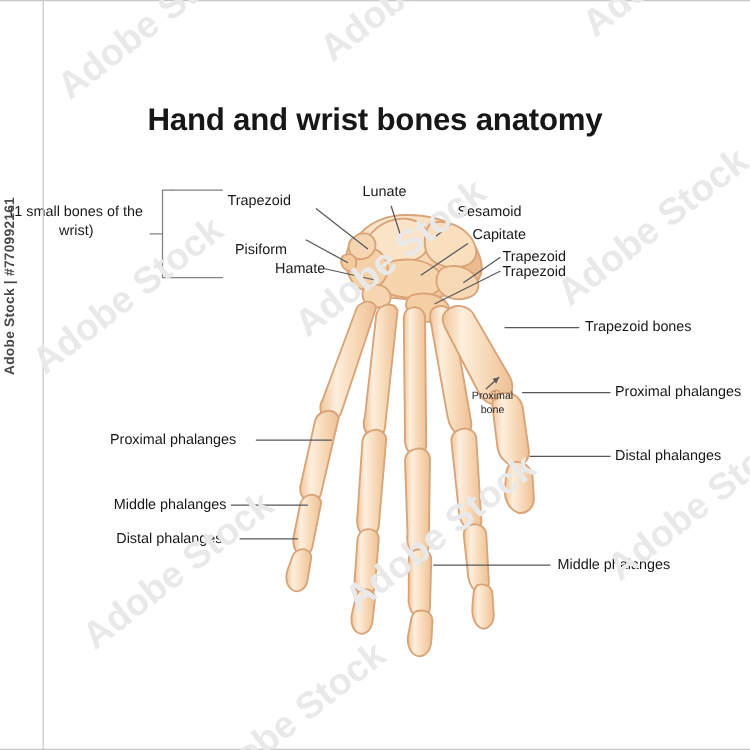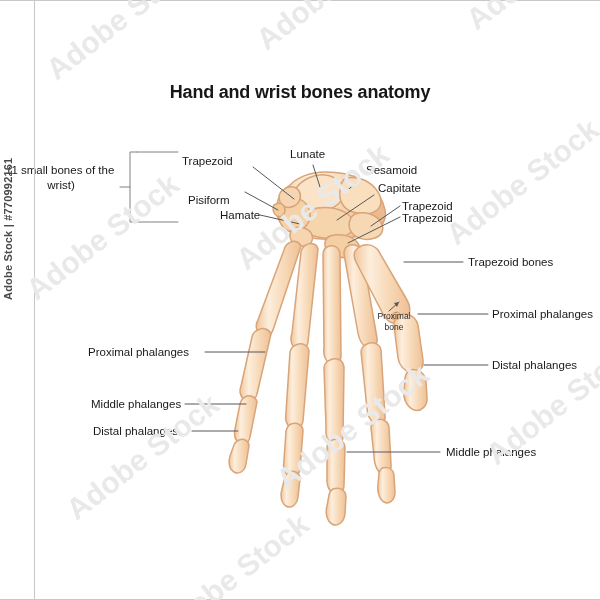--- a/index.html
+++ b/index.html
@@ -27,21 +27,21 @@
     font-size:11px;font-weight:700;color:#4a4a4a;
     white-space:nowrap;
     transform:rotate(-90deg);transform-origin:left top;
     letter-spacing:.2px;
   }
   .wm-rule{position:absolute;background:#c8c8c8;}
 
   
   .title{
     position:absolute;left:0;top:82px;width:600px;text-align:center;
-    font-size:18px;font-weight:700;color:#17171a;letter-spacing:-0.2px;
+    font-size:25px;font-weight:700;color:#17171a;letter-spacing:-0.2px;
   }
 
   
   .lbl{
     position:absolute;font-size:11.5px;color:#18181a;
     line-height:14px;white-space:nowrap;z-index:4;
   }
   .lbl.multi{white-space:normal;text-align:center;line-height:14.5px;}
   .lbl.small{font-size:8.5px;text-align:center;line-height:10.5px;color:#2a2a2c;}
 

